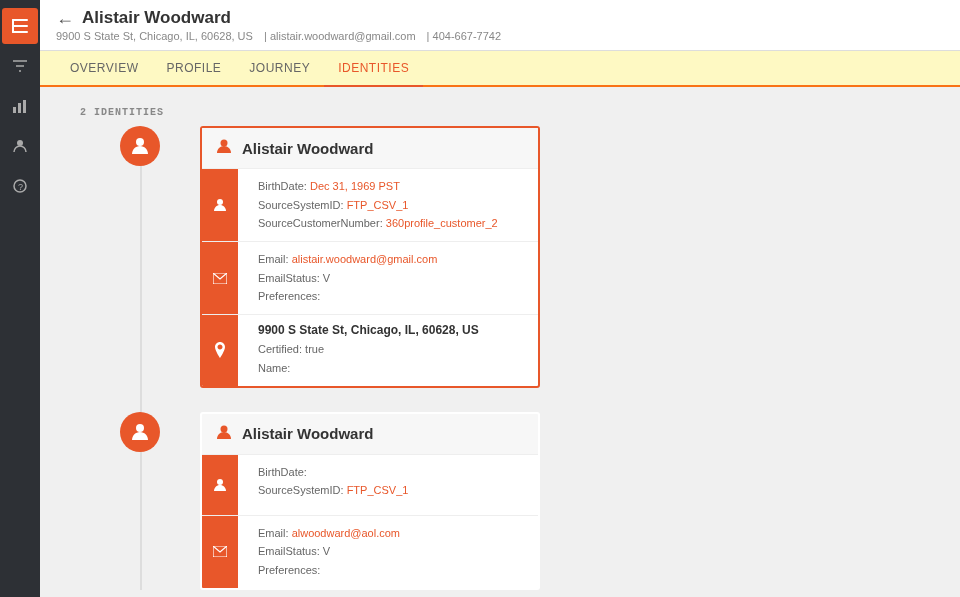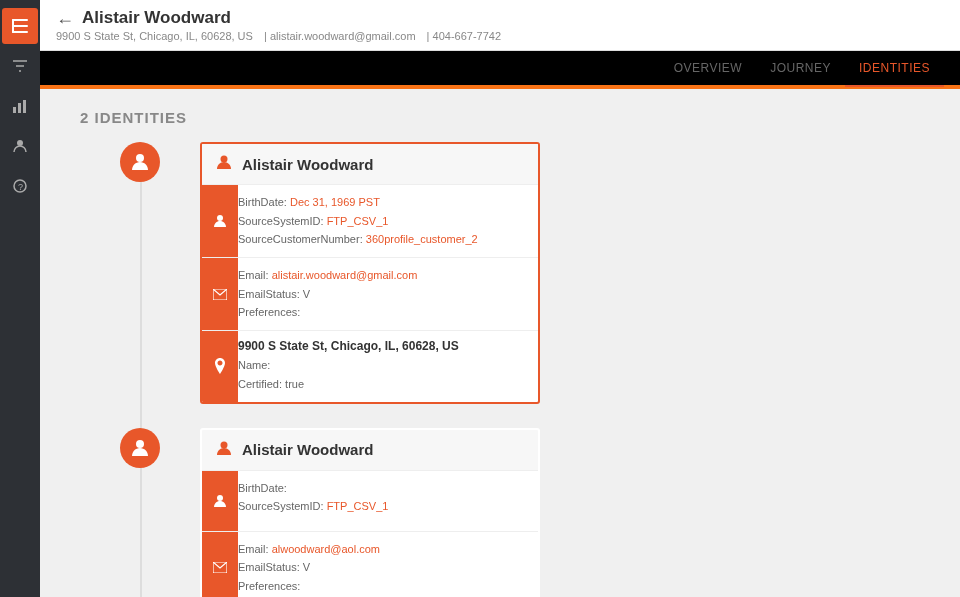--- a/index.html
+++ b/index.html
@@ -64,25 +64,24 @@
     }
     .header-meta {
       font-size: 11px;
       color: #888;
       margin-top: 2px;
     }
     .header-meta span { margin-right: 8px; }
 
     
     .nav-tabs {
-      background: #000000;
-      border-bottom: 4px solid #f97316;
+      background: #fef9c3;
+      border-bottom: 2px solid #f97316;
       display: flex;
       padding: 0 16px;
-      justify-content: flex-end;
     }
     .nav-tab {
       padding: 10px 14px;
       font-size: 12px;
       font-weight: 500;
       color: #666;
       cursor: pointer;
       letter-spacing: 0.5px;
       border-bottom: 2px solid transparent;
       margin-bottom: -2px;
@@ -94,25 +93,26 @@
 
     
     .content {
       flex: 1;
       overflow-y: auto;
       padding: 20px 40px;
       background: #f0f0f0;
     }
 
     .section-label {
-      font-size: 15px;
+      font-size: 10px;
       font-weight: 600;
       color: #888;
       letter-spacing: 1px;
-      margin-bottom: 16px;
+      margin-bottom: 8px;
+      font-family: Liberation Mono, monospace;
     }
 
     
     .timeline {
       position: relative;
       display: flex;
       flex-direction: column;
       gap: 24px;
     }
     .timeline::before {
@@ -193,21 +193,21 @@
       background: #e8572a;
       display: flex;
       align-items: center;
       justify-content: center;
       color: #fff;
       font-size: 14px;
       flex-shrink: 0;
       min-height: 60px;
     }
     .card-section-body {
-      padding: 8px 0;
+      padding: 8px 20px;
       flex: 1;
     }
     .card-field {
       font-size: 11px;
       color: #666;
       line-height: 1.7;
     }
     .card-field-value {
       color: #e8572a;
     }
@@ -265,20 +265,21 @@
     </div>
     <div class="header-meta">
       <span>9900 S State St, Chicago, IL, 60628, US</span>
       | <span>alistair.woodward@gmail.com</span>
       | <span>404-667-7742</span>
     </div>
   </div>
 
   <div class="nav-tabs">
     <div class="nav-tab">OVERVIEW</div>
+    <div class="nav-tab">PROFILE</div>
     <div class="nav-tab">JOURNEY</div>
     <div class="nav-tab active">IDENTITIES</div>
   </div>
 
   <div class="content">
     <div class="section-label">2 IDENTITIES</div>
 
     <div class="timeline">
 
       <div class="timeline-item">
@@ -340,24 +341,24 @@
           </div>
 
           <div class="card-section">
             <div class="card-section-icon">
               <svg width="12" height="16" viewBox="0 0 12 16" fill="white">
                 <path d="M6 0C3.2 0 1 2.2 1 5c0 3.7 5 11 5 11S11 8.7 11 5c0-2.8-2.2-5-5-5zm0 7.5c-1.4 0-2.5-1.1-2.5-2.5S4.6 2.5 6 2.5 8.5 3.6 8.5 5 7.4 7.5 6 7.5z"></path>
               </svg>
             </div>
             <div class="card-section-body">
               <div class="card-address">9900 S State St, Chicago, IL, 60628, US</div>
+              <div class="card-field">
+                Certified: <span>true</span>
+              </div>
               <div class="card-field">Name:</div>
-              <div class="card-field">
-                Certified: <span>true</span>
-              </div>
             </div>
           </div>
         </div>
       </div>
 
       <div class="timeline-item">
         <div class="timeline-avatar">
           <div class="avatar-circle">
             <svg width="20" height="20" viewBox="0 0 20 20" fill="white">
               <circle cx="10" cy="6" r="4"></circle>

